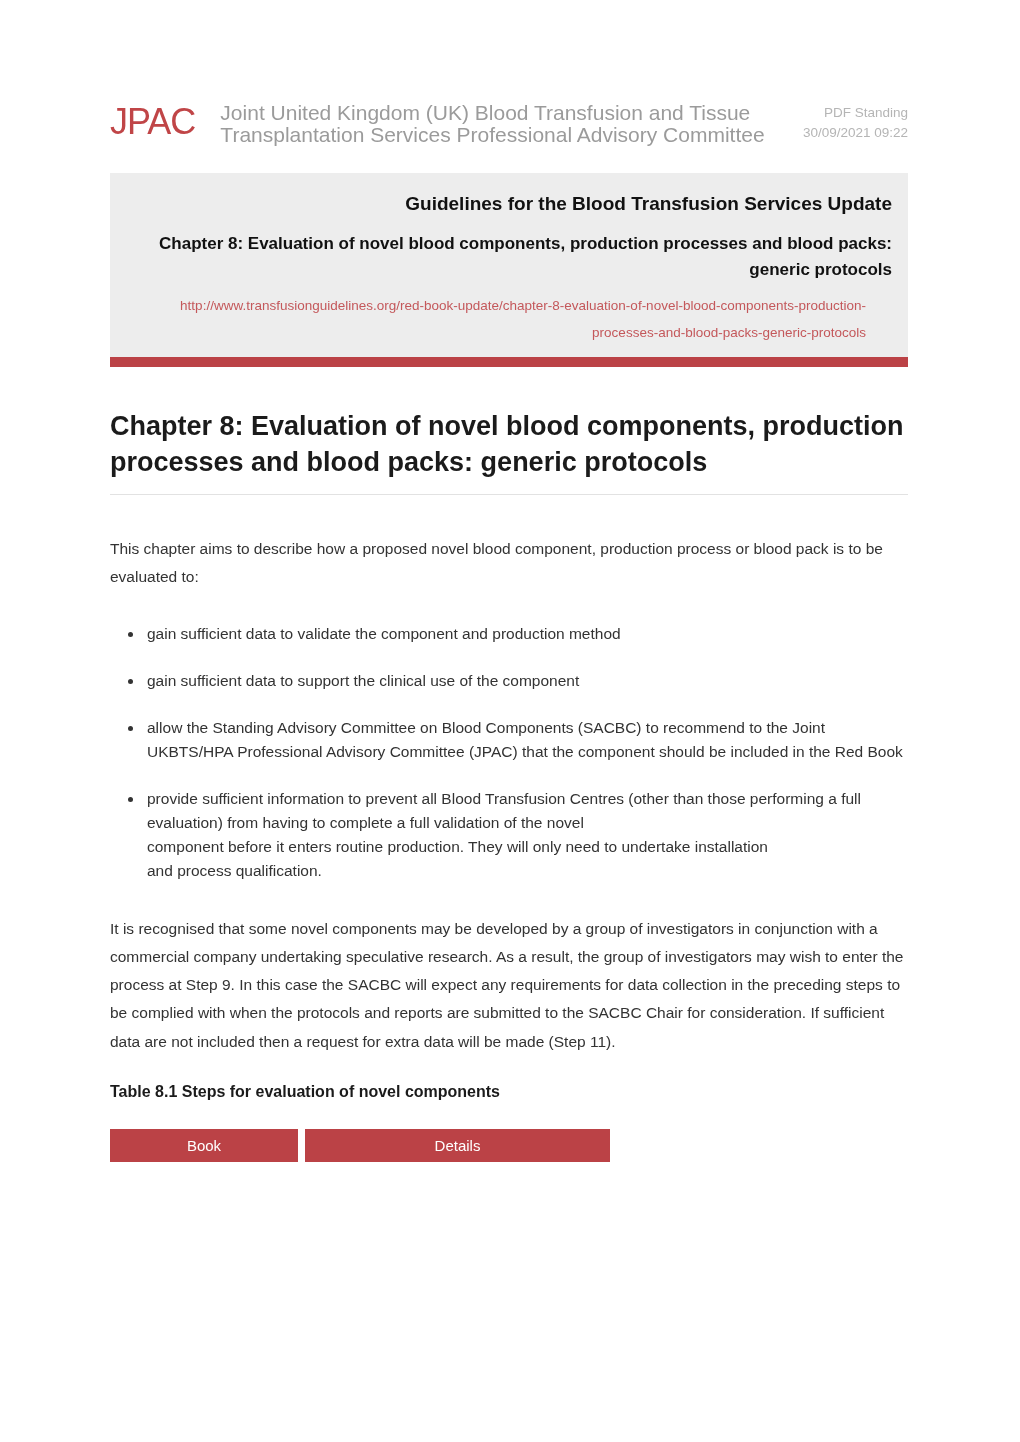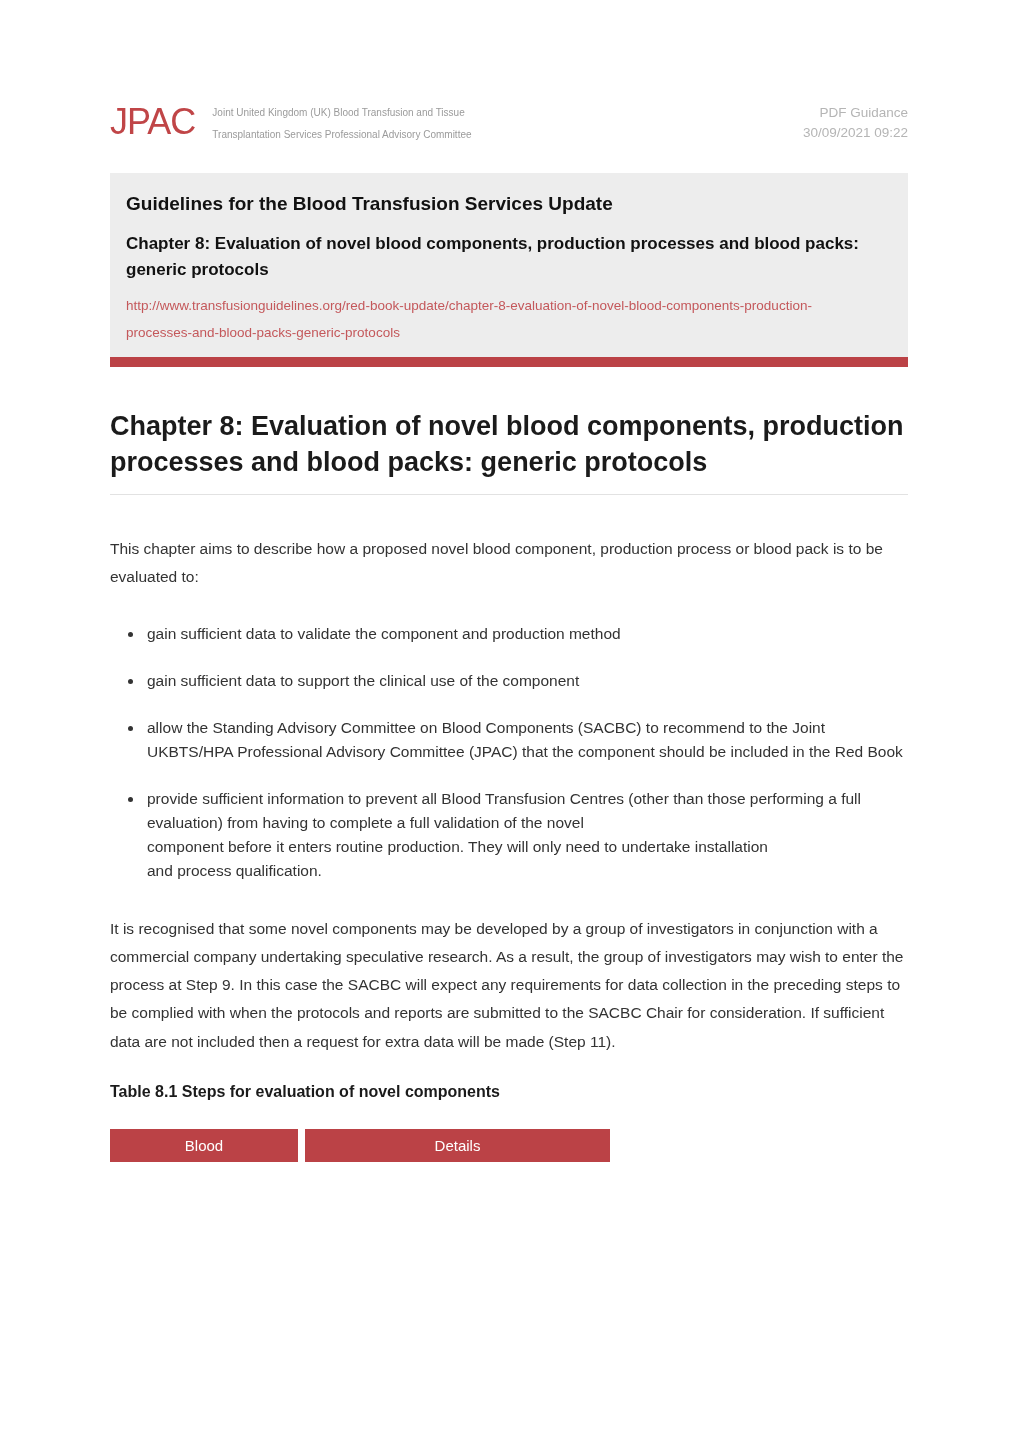--- a/index.html
+++ b/index.html
@@ -31,41 +31,42 @@
     align-items:flex-start;
   }
   .logo{
     font-size:36px;
     line-height:44px;
     font-weight:400;
     letter-spacing:-1px;
     color:var(--logo-red);
   }
   .org-name{
-    margin-left:17px;
+    margin-left:25px;
     margin-top:2px;
-    font-size:10px;
+    font-size:21px;
     line-height:22px;
     color:var(--muted);
   }
   .pdf-info{
     margin-left:auto;
     margin-top:3px;
     text-align:right;
     font-size:13.5px;
     line-height:20px;
     color:var(--light-muted);
   }
 
   
   .summary-box{
     margin-top:27px;
     background:var(--box-bg);
     padding:20px 16px 10px 16px;
     border-bottom:10px solid var(--accent-red);
+    text-align:right;
   }
   .summary-title{
     font-size:19px;
     font-weight:700;
     color:#111;
     margin-bottom:16px;
   }
   .summary-subtitle{
     font-size:17px;
     font-weight:700;
@@ -158,21 +159,21 @@
 <div class="page">
   <div class="content">
 
     <div class="doc-header">
       <div class="logo">JPAC</div>
       <div class="org-name">
         <div>Joint United Kingdom (UK) Blood Transfusion and Tissue</div>
         <div>Transplantation Services Professional Advisory Committee</div>
       </div>
       <div class="pdf-info">
-        <div>PDF Guidance</div>
+        <div>PDF Standing</div>
         <div>30/09/2021 09:22</div>
       </div>
     </div>
 
     <div class="summary-box">
       <div class="summary-title">Guidelines for the Blood Transfusion Services Update</div>
       <div class="summary-subtitle">Chapter 8: Evaluation of novel blood components, production processes and blood packs: generic protocols</div>
       <a class="summary-url" href="#">http://www.transfusionguidelines.org/red-book-update/chapter-8-evaluation-of-novel-blood-components-production-processes-and-blood-packs-generic-protocols</a>
     </div>
 
@@ -189,20 +190,20 @@
         <li>provide sufficient information to prevent all Blood Transfusion Centres (other than those performing a full evaluation) from having to complete a full validation of the novel
 component before it enters routine production. They will only need to undertake installation
 and process qualification.</li>
       </ul>
 
       <p>It is recognised that some novel components may be developed by a group of investigators in conjunction with a commercial company undertaking speculative research. As a result, the group of investigators may wish to enter the process at Step 9. In this case the SACBC will expect any requirements for data collection in the preceding steps to be complied with when the protocols and reports are submitted to the SACBC Chair for consideration. If sufficient data are not included then a request for extra data will be made (Step 11).</p>
 
       <div class="table-caption">Table 8.1 Steps for evaluation of novel components</div>
 
       <div class="table-head">
-        <div class="th col-step">Blood</div>
+        <div class="th col-step">Book</div>
         <div class="th col-details">Details</div>
       </div>
     </div>
 
   </div>
 
 </div>
 
 </body></html>

